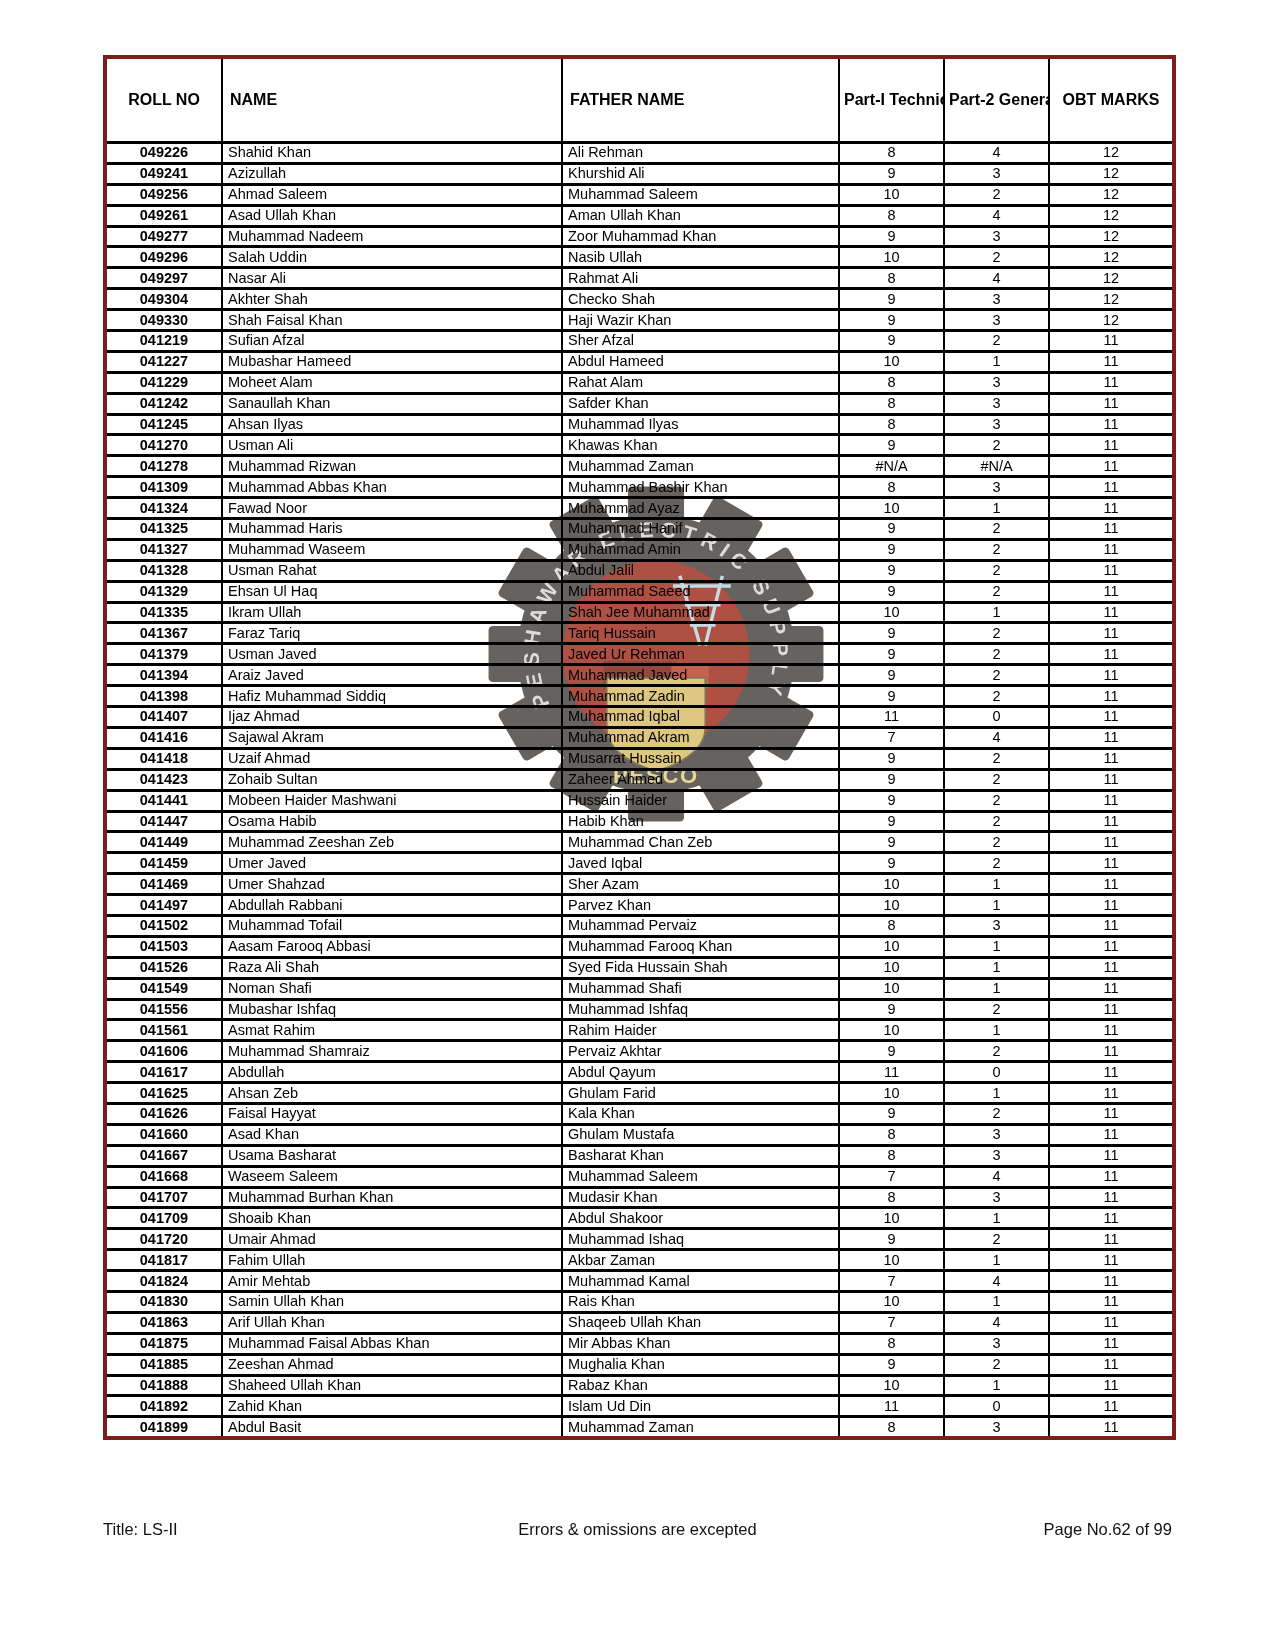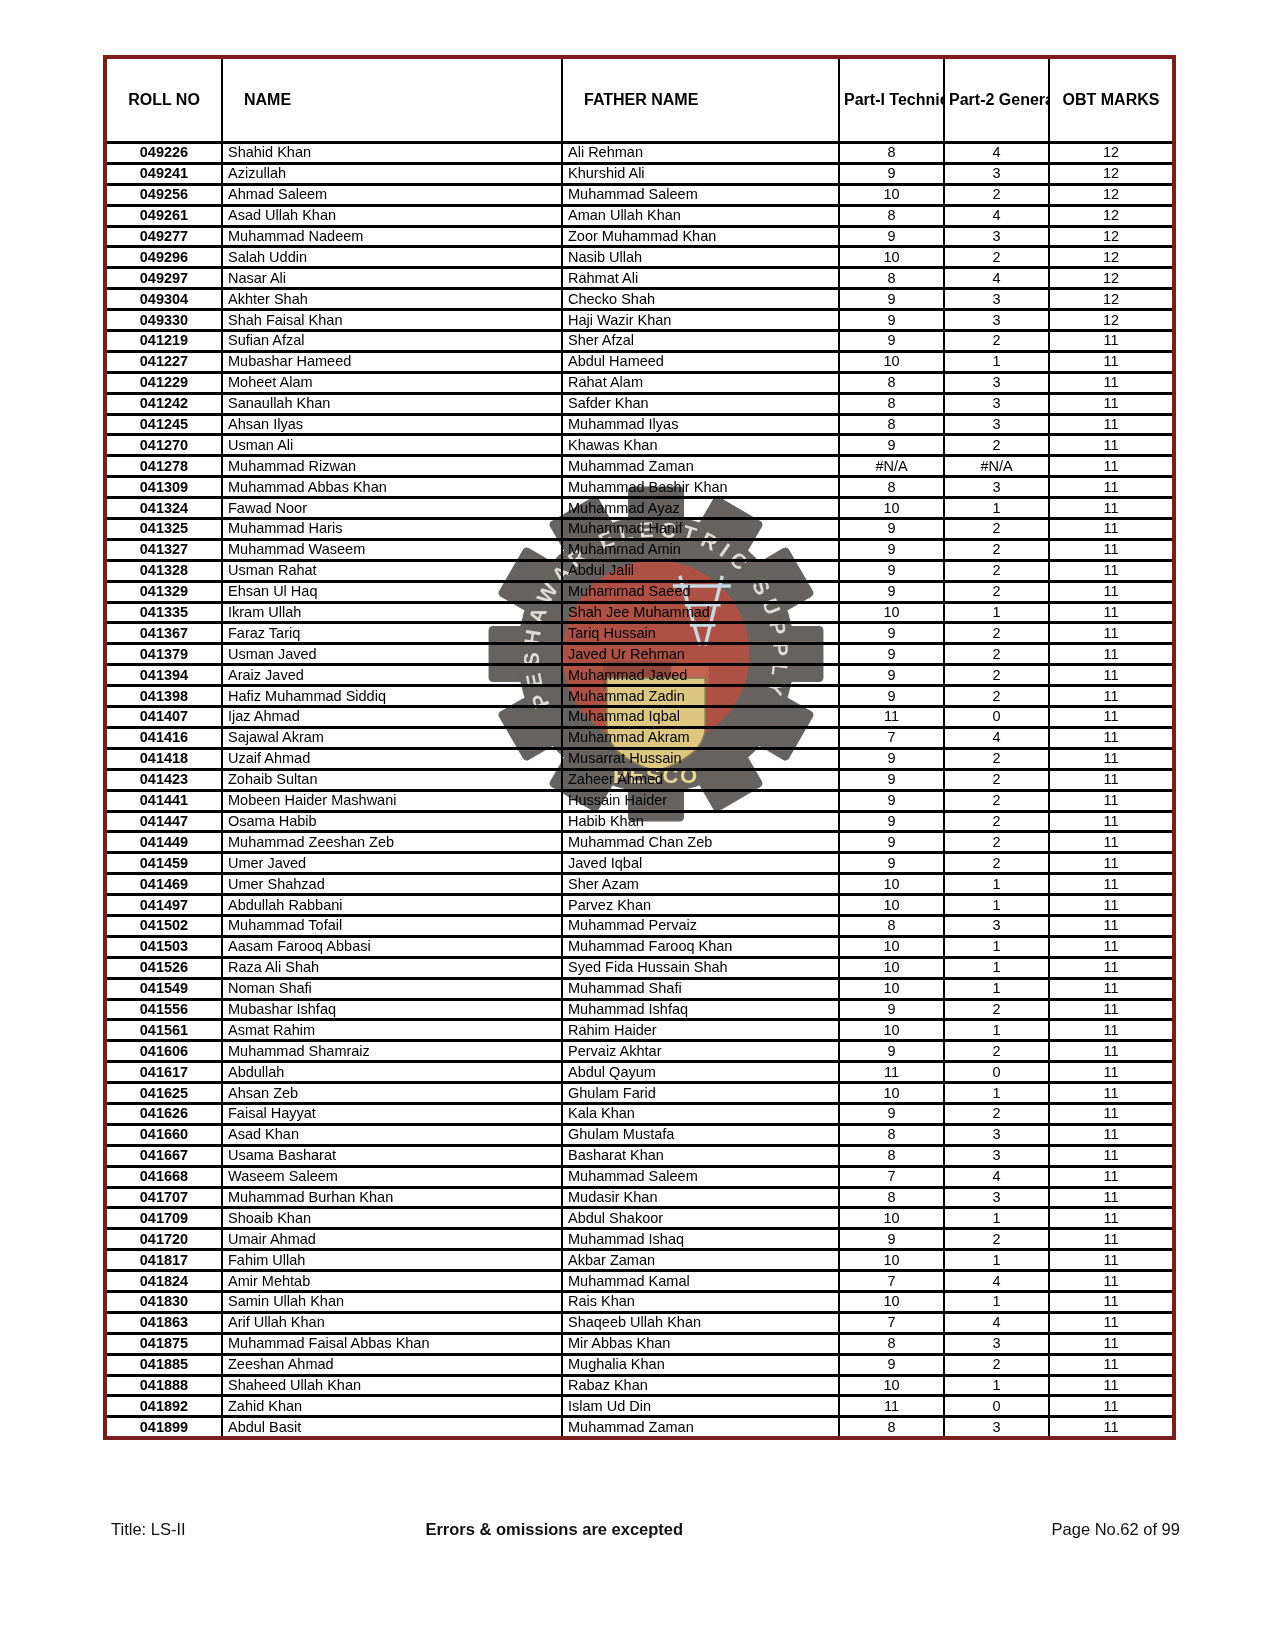--- a/index.html
+++ b/index.html
@@ -21,34 +21,34 @@
     border-top:3px solid #000;border-bottom:3px solid #000;
     border-left:2px solid #000;border-right:2px solid #000;
     overflow:hidden;white-space:nowrap;
   }
   table.results{border:4px solid #7f1d1d;}
   thead th{
     height:82px;font-size:16px;font-weight:bold;line-height:1.45;
     white-space:pre-line;vertical-align:middle;text-align:center;
     border-bottom:3px solid #000;padding:0 4px;
   }
-  thead th.h-left{text-align:left;padding-left:21px;}
+  thead th.h-left{text-align:left;padding-left:7px;}
   tbody td{
     height:17.9px;font-size:14.5px;line-height:17px;padding:0 5px;
     vertical-align:middle;
   }
   td.c-roll{font-weight:bold;text-align:center;}
   td.c-name,td.c-father{text-align:left;}
   td.c-num{text-align:center;}
   .footer{
     position:absolute;left:103px;top:1520px;width:1069px;z-index:1;
-    display:flex;align-items:baseline;font-size:16.5px;color:#111;margin-left:8px;
+    display:flex;align-items:baseline;font-size:16.5px;color:#111;
   }
   .footer .f-left{flex:1;text-align:left;}
-  .footer .f-center{flex:1.4;font-weight:bold;}
+  .footer .f-center{flex:1.4;text-align:center;}
   .footer .f-right{flex:1;text-align:right;}
   .wm-ring-text{
     font-family:"Liberation Sans",sans-serif;font-size:25px;font-weight:bold;
     letter-spacing:7px;fill:#d8d5d0;
   }
   .wm-label{
     font-family:"Liberation Sans",sans-serif;font-size:26px;font-weight:bold;
     fill:#e2cf78;letter-spacing:2px;
   }
 </style>

